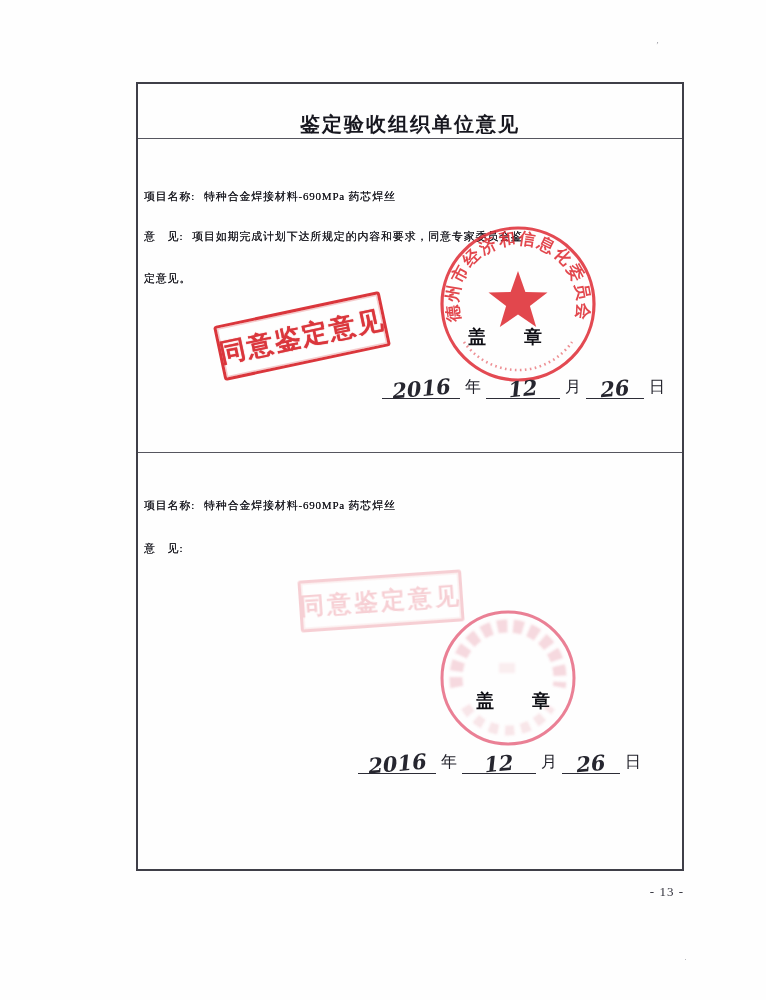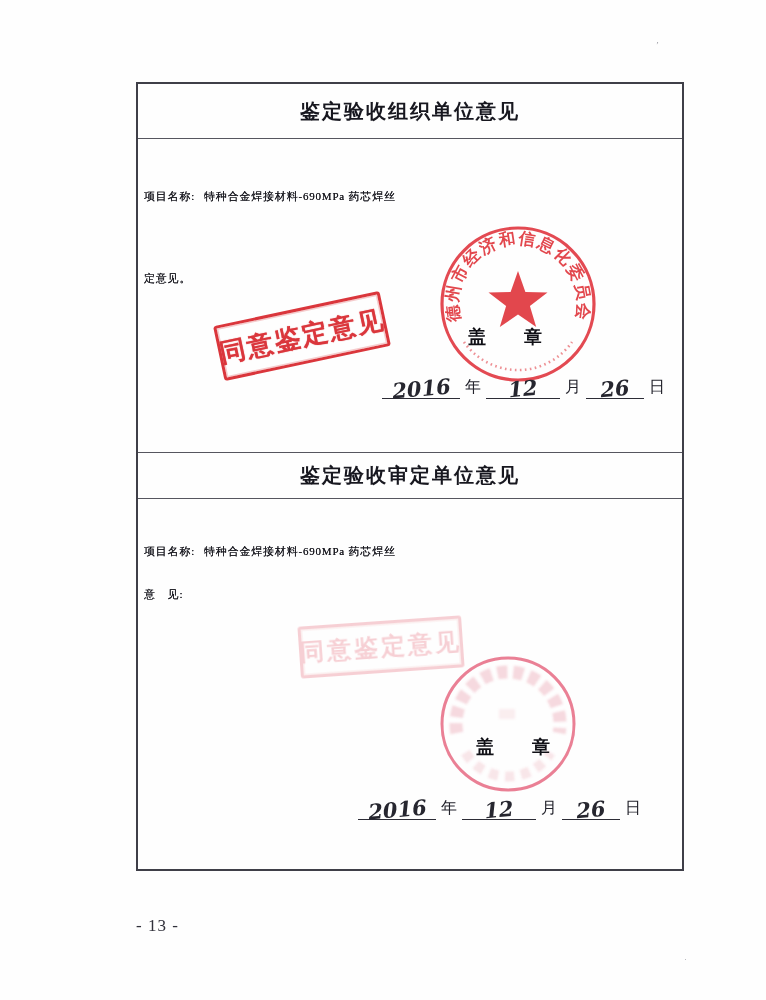--- a/index.html
+++ b/index.html
@@ -11,21 +11,21 @@
   }
   .doc-table{
     position:absolute; left:136px; top:82px; width:548px; height:789px;
     border:2px solid #3f3f48; box-sizing:border-box; background:transparent;
   }
   .title-row{
     display:flex; align-items:center; justify-content:center;
     border-bottom:1px solid #56565f;
     font-size:20px; font-weight:700; letter-spacing:2px; color:#17171f;
   }
-  .title-row.first{height:54px;}
+  .title-row.first{height:54px;align-items:flex-end;}
   .title-row.second{height:45px;}
   .section-body{position:relative;}
   #body1{height:313px; border-bottom:1px solid #56565f;}
   #body2{height:373px;}
   .text-line{
     position:absolute; left:6px; font-size:11px; letter-spacing:0.8px;
     color:#1b1b22; white-space:nowrap; z-index:1;
     text-shadow:0 0 0.4px #1b1b22;
   }
   .text-line .lbl{margin-right:9px;}
@@ -65,42 +65,45 @@
   .date-line .blank.y{width:78px;}
   .date-line .blank.m{width:74px;}
   .date-line .blank.d{width:58px;}
   .date-line .unit{padding:0 5px 1px 5px;}
   .hand{
     font-family:"DejaVu Serif","Liberation Serif",serif;
     font-style:italic; font-size:21px; color:#26262f; font-weight:600;
     transform:rotate(-5deg) translateY(3px); display:inline-block;
   }
   .page-number{
-    position:absolute; left:136px; width:548px; top:916px;
-    text-align:left; font-size:17px; letter-spacing:1px; color:#30303a;
+    position:absolute; left:136px; width:548px; top:884px;
+    text-align:right; font-size:13px; letter-spacing:1px; color:#30303a;
   }
   .speck{position:absolute; color:#9a9aa2; font-size:9px; z-index:0;}
 </style>
 </head>
 <body>
 
 <div class="page">
 
   <div class="doc-table">
 
     <div class="title-row first">
       <span>鉴定验收组织单位意见</span>
     </div>
 
     <div class="section-body" id="body1">
 
       <div class="text-line" style="top:50px;">
         <span class="lbl">项目名称:</span><span>特种合金焊接材料-690MPa 药芯焊丝</span>
       </div>
 
+      <div class="text-line" style="top:90px;">
+        <span class="lbl">意　见:</span><span>项目如期完成计划下达所规定的内容和要求，同意专家委员会鉴</span>
+      </div>
       <div class="text-line" style="top:132px;">
         <span>定意见。</span>
       </div>
 
       <div class="stamp-rect strong">
         <span>同意鉴定意见</span>
       </div>
 
       <svg class="seal-svg" style="left:294px; top:79px;" width="172" height="172" viewBox="0 0 172 172">
         <defs>
@@ -133,23 +136,20 @@
             <span class="hand">12</span>
           </span>
         <span class="unit">月</span>
         <span class="blank d">
             <span class="hand">26</span>
           </span>
         <span class="unit">日</span>
       </div>
     </div>
 
-    <div class="title-row second">
-      <span>鉴定验收审定单位意见</span>
-    </div>
 
     <div class="section-body" id="body2">
 
       <div class="text-line" style="top:45px;">
         <span class="lbl">项目名称:</span><span>特种合金焊接材料-690MPa 药芯焊丝</span>
       </div>
 
       <div class="text-line" style="top:88px;">
         <span class="lbl">意　见:</span>
       </div>

